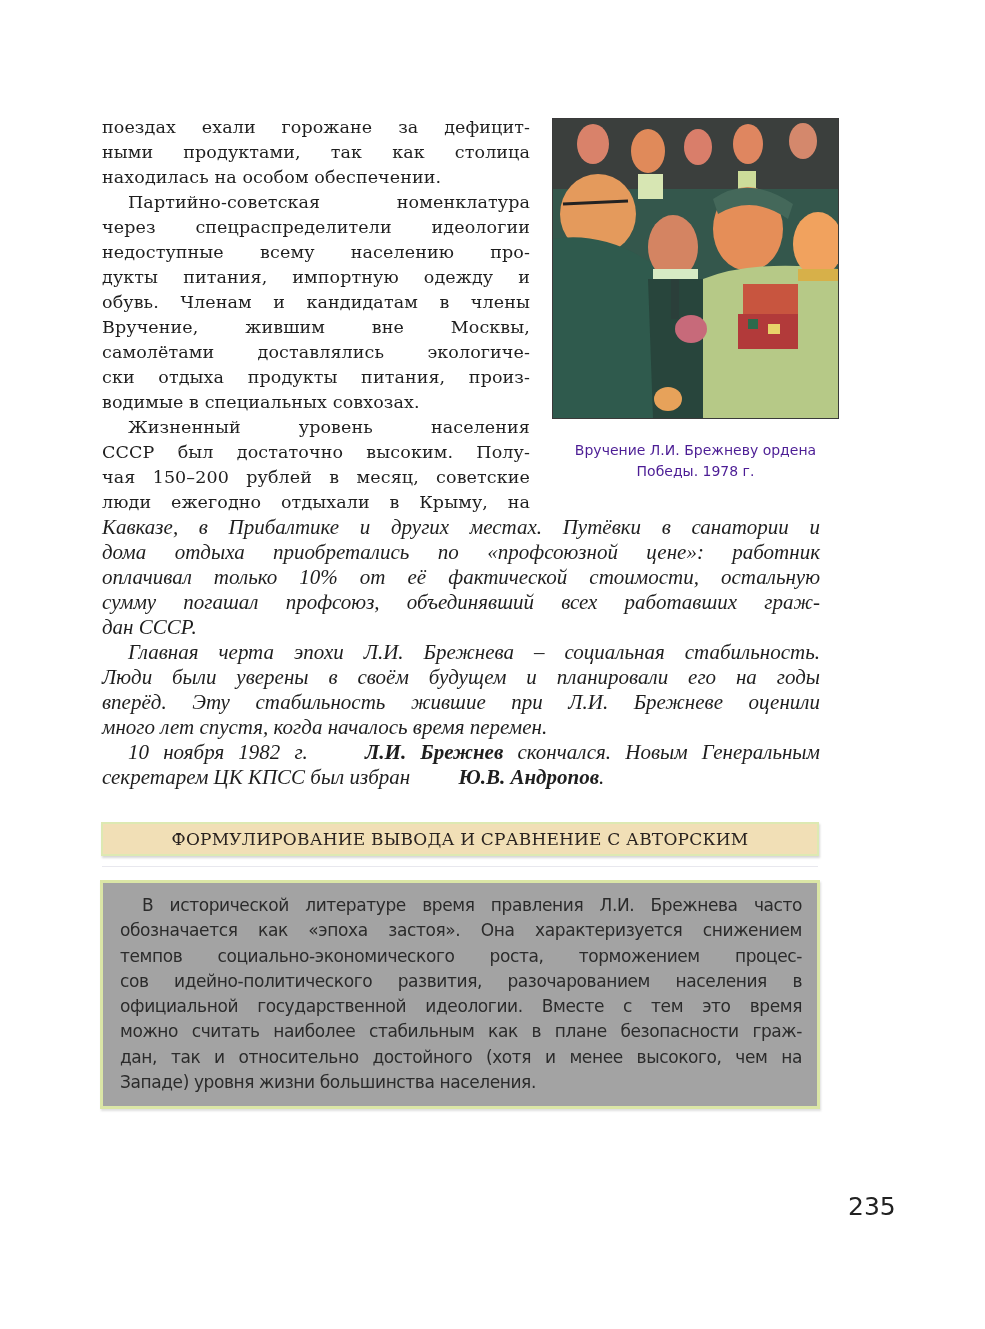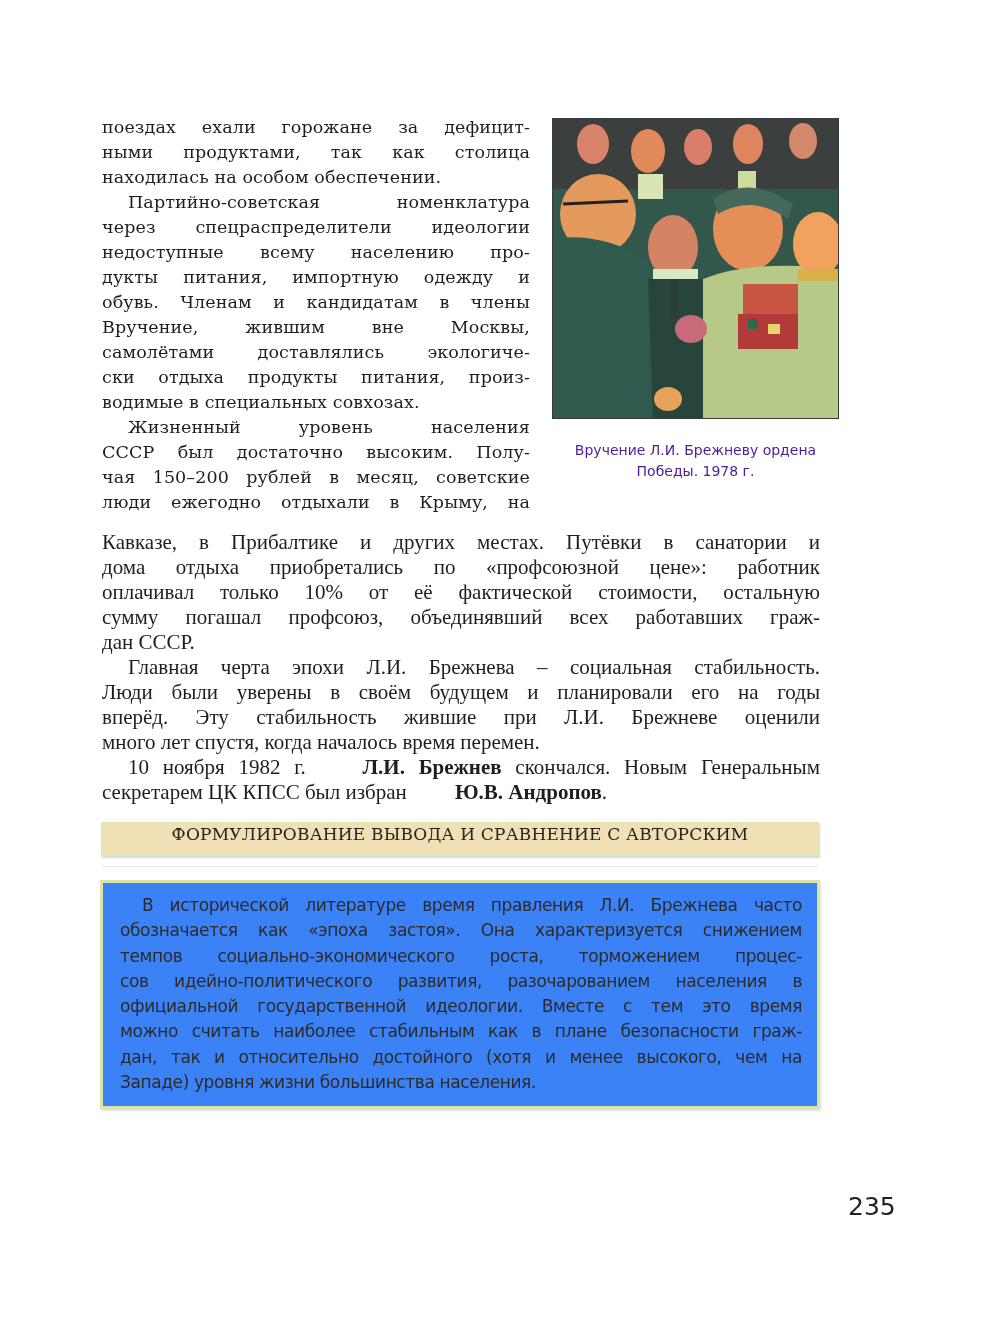--- a/index.html
+++ b/index.html
@@ -18,42 +18,42 @@
   .photo-wrap {
     position: absolute; left: 552px; top: 118px; width: 287px; height: 301px;
     border: 1px solid #3a3a3a; box-sizing: border-box; overflow: hidden; background: #2f4f45;
   }
   .caption {
     position: absolute; left: 552px; top: 440px; width: 287px; text-align: center;
     font-family: "DejaVu Sans", sans-serif; font-size: 14px; line-height: 21px; color: #4c1d95;
   }
 
   .full-text {
-    position: absolute; left: 102px; top: 530px; width: 718px;
-    font-family: "Liberation Serif", "DejaVu Serif", serif; font-size: 21px; line-height: 25px;
+    position: absolute; left: 102px; top: 515px; width: 718px;
+    font-family: "Liberation Serif", "DejaVu Serif", serif; font-size: 21px; line-height: 25px; font-style: italic;
   }
   .full-text .line { height: 25px; }
   b { font-weight: bold; margin-left: 43px; }
 
   .section-banner {
     position: absolute; left: 101px; top: 822px; width: 718px; height: 34px;
     background: #f1dfb6; border: 2px solid #dde9b2; box-sizing: border-box;
     box-shadow: 1px 2px 2px rgba(140,140,140,0.35);
-    display: flex; align-items: flex-start; justify-content: center;
+    display: flex; align-items: center; justify-content: center;
   }
   .section-banner span {
     font-family: "DejaVu Serif", serif; font-size: 17px; letter-spacing: 0.2px; color: #2a2320;
   }
   .divider {
     position: absolute; left: 102px; top: 866px; width: 716px; height: 1px; background: #e8e8ee;
   }
 
   .conclusion-box {
     position: absolute; left: 100px; top: 880px; width: 720px; height: 229px;
-    border: 3px solid #dbe6a6; box-sizing: border-box; background: #3b82f6;
+    border: 3px solid #dbe6a6; box-sizing: border-box; background: #a3a3a3;
     box-shadow: 1px 2px 2px rgba(150,150,150,0.3);
   }
   .conclusion-text {
     position: absolute; left: 17px; top: 10px; width: 682px;
     font-family: "DejaVu Sans", sans-serif; font-size: 17px; line-height: 25.3px; color: #2b2b2b;
     letter-spacing: -0.4px;
   }
   .conclusion-text .line { height: 25.3px; }
 
   .page-number {

